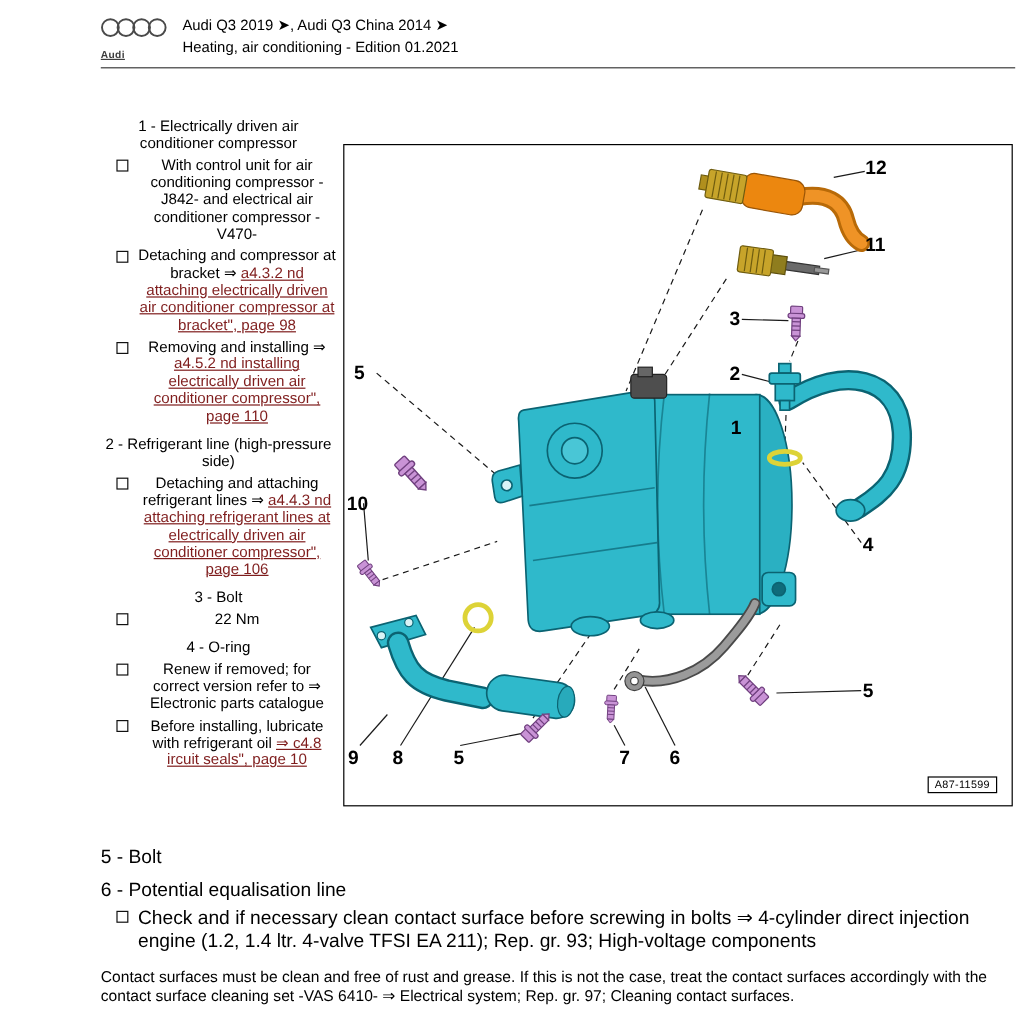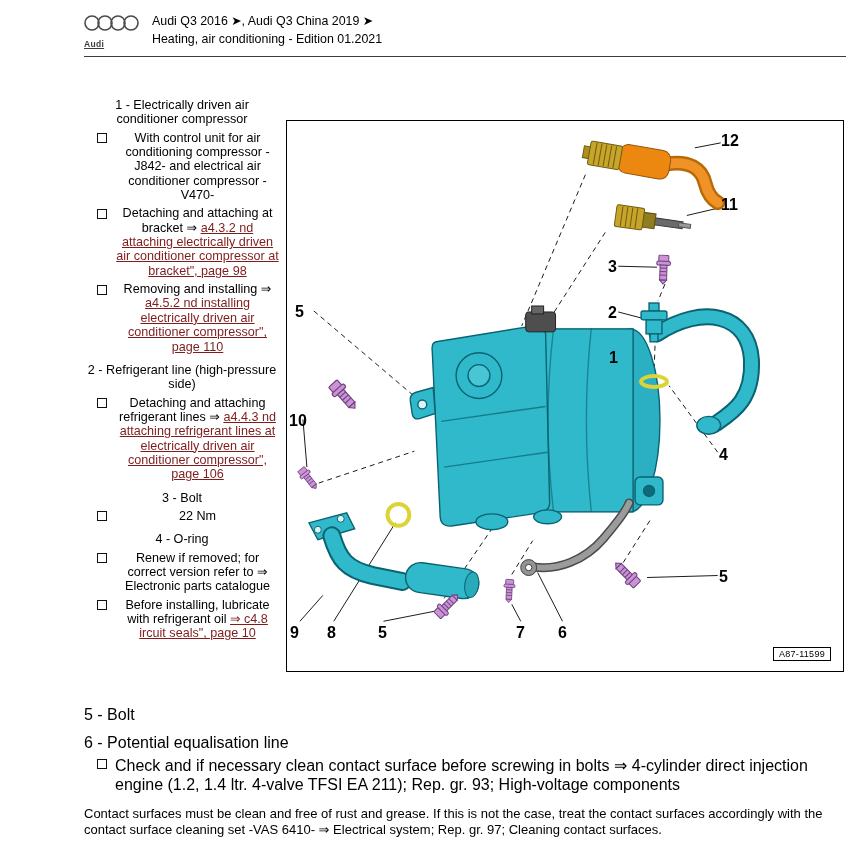--- a/index.html
+++ b/index.html
@@ -47,37 +47,37 @@
       <g fill="none" stroke="#4a4a4a" stroke-width="1.6">
         <circle cx="8" cy="10" r="7"></circle>
           <circle cx="21" cy="10" r="7"></circle>
           <circle cx="34" cy="10" r="7"></circle>
           <circle cx="47" cy="10" r="7"></circle>
       </g>
     </svg>
     <div class="logo-word">Audi</div>
   </div>
   <div>
-    <div class="hline">Audi Q3 2016 ➤, Audi Q3 China 2019 ➤</div>
+    <div class="hline">Audi Q3 2019 ➤, Audi Q3 China 2014 ➤</div>
     <div class="hline">Heating, air conditioning - Edition 01.2021</div>
   </div>
 </div>
 <div class="abs rule"></div>
 
 <div class="abs legend-col">
 
   <div class="legend-item">
     <div class="legend-title">1 - Electrically driven air conditioner compressor</div>
     <div class="bullet">
       <span class="cb"></span>
       <span class="btxt"><span>With control unit for air conditioning compressor -J842- and electrical air conditioner compressor -V470-</span></span>
     </div>
     <div class="bullet">
       <span class="cb"></span>
-      <span class="btxt"><span>Detaching and attaching at bracket ⇒ </span><span class="lnk">a4.3.2 nd attaching electrically driven air conditioner compressor at bracket", page 98</span></span>
+      <span class="btxt"><span>Detaching and compressor at bracket ⇒ </span><span class="lnk">a4.3.2 nd attaching electrically driven air conditioner compressor at bracket", page 98</span></span>
     </div>
     <div class="bullet">
       <span class="cb"></span>
       <span class="btxt"><span>Removing and installing ⇒ </span><span class="lnk">a4.5.2 nd installing electrically driven air conditioner compressor", page 110</span></span>
     </div>
   </div>
 
   <div class="legend-item">
     <div class="legend-title">2 - Refrigerant line (high-pressure side)</div>
     <div class="bullet">

